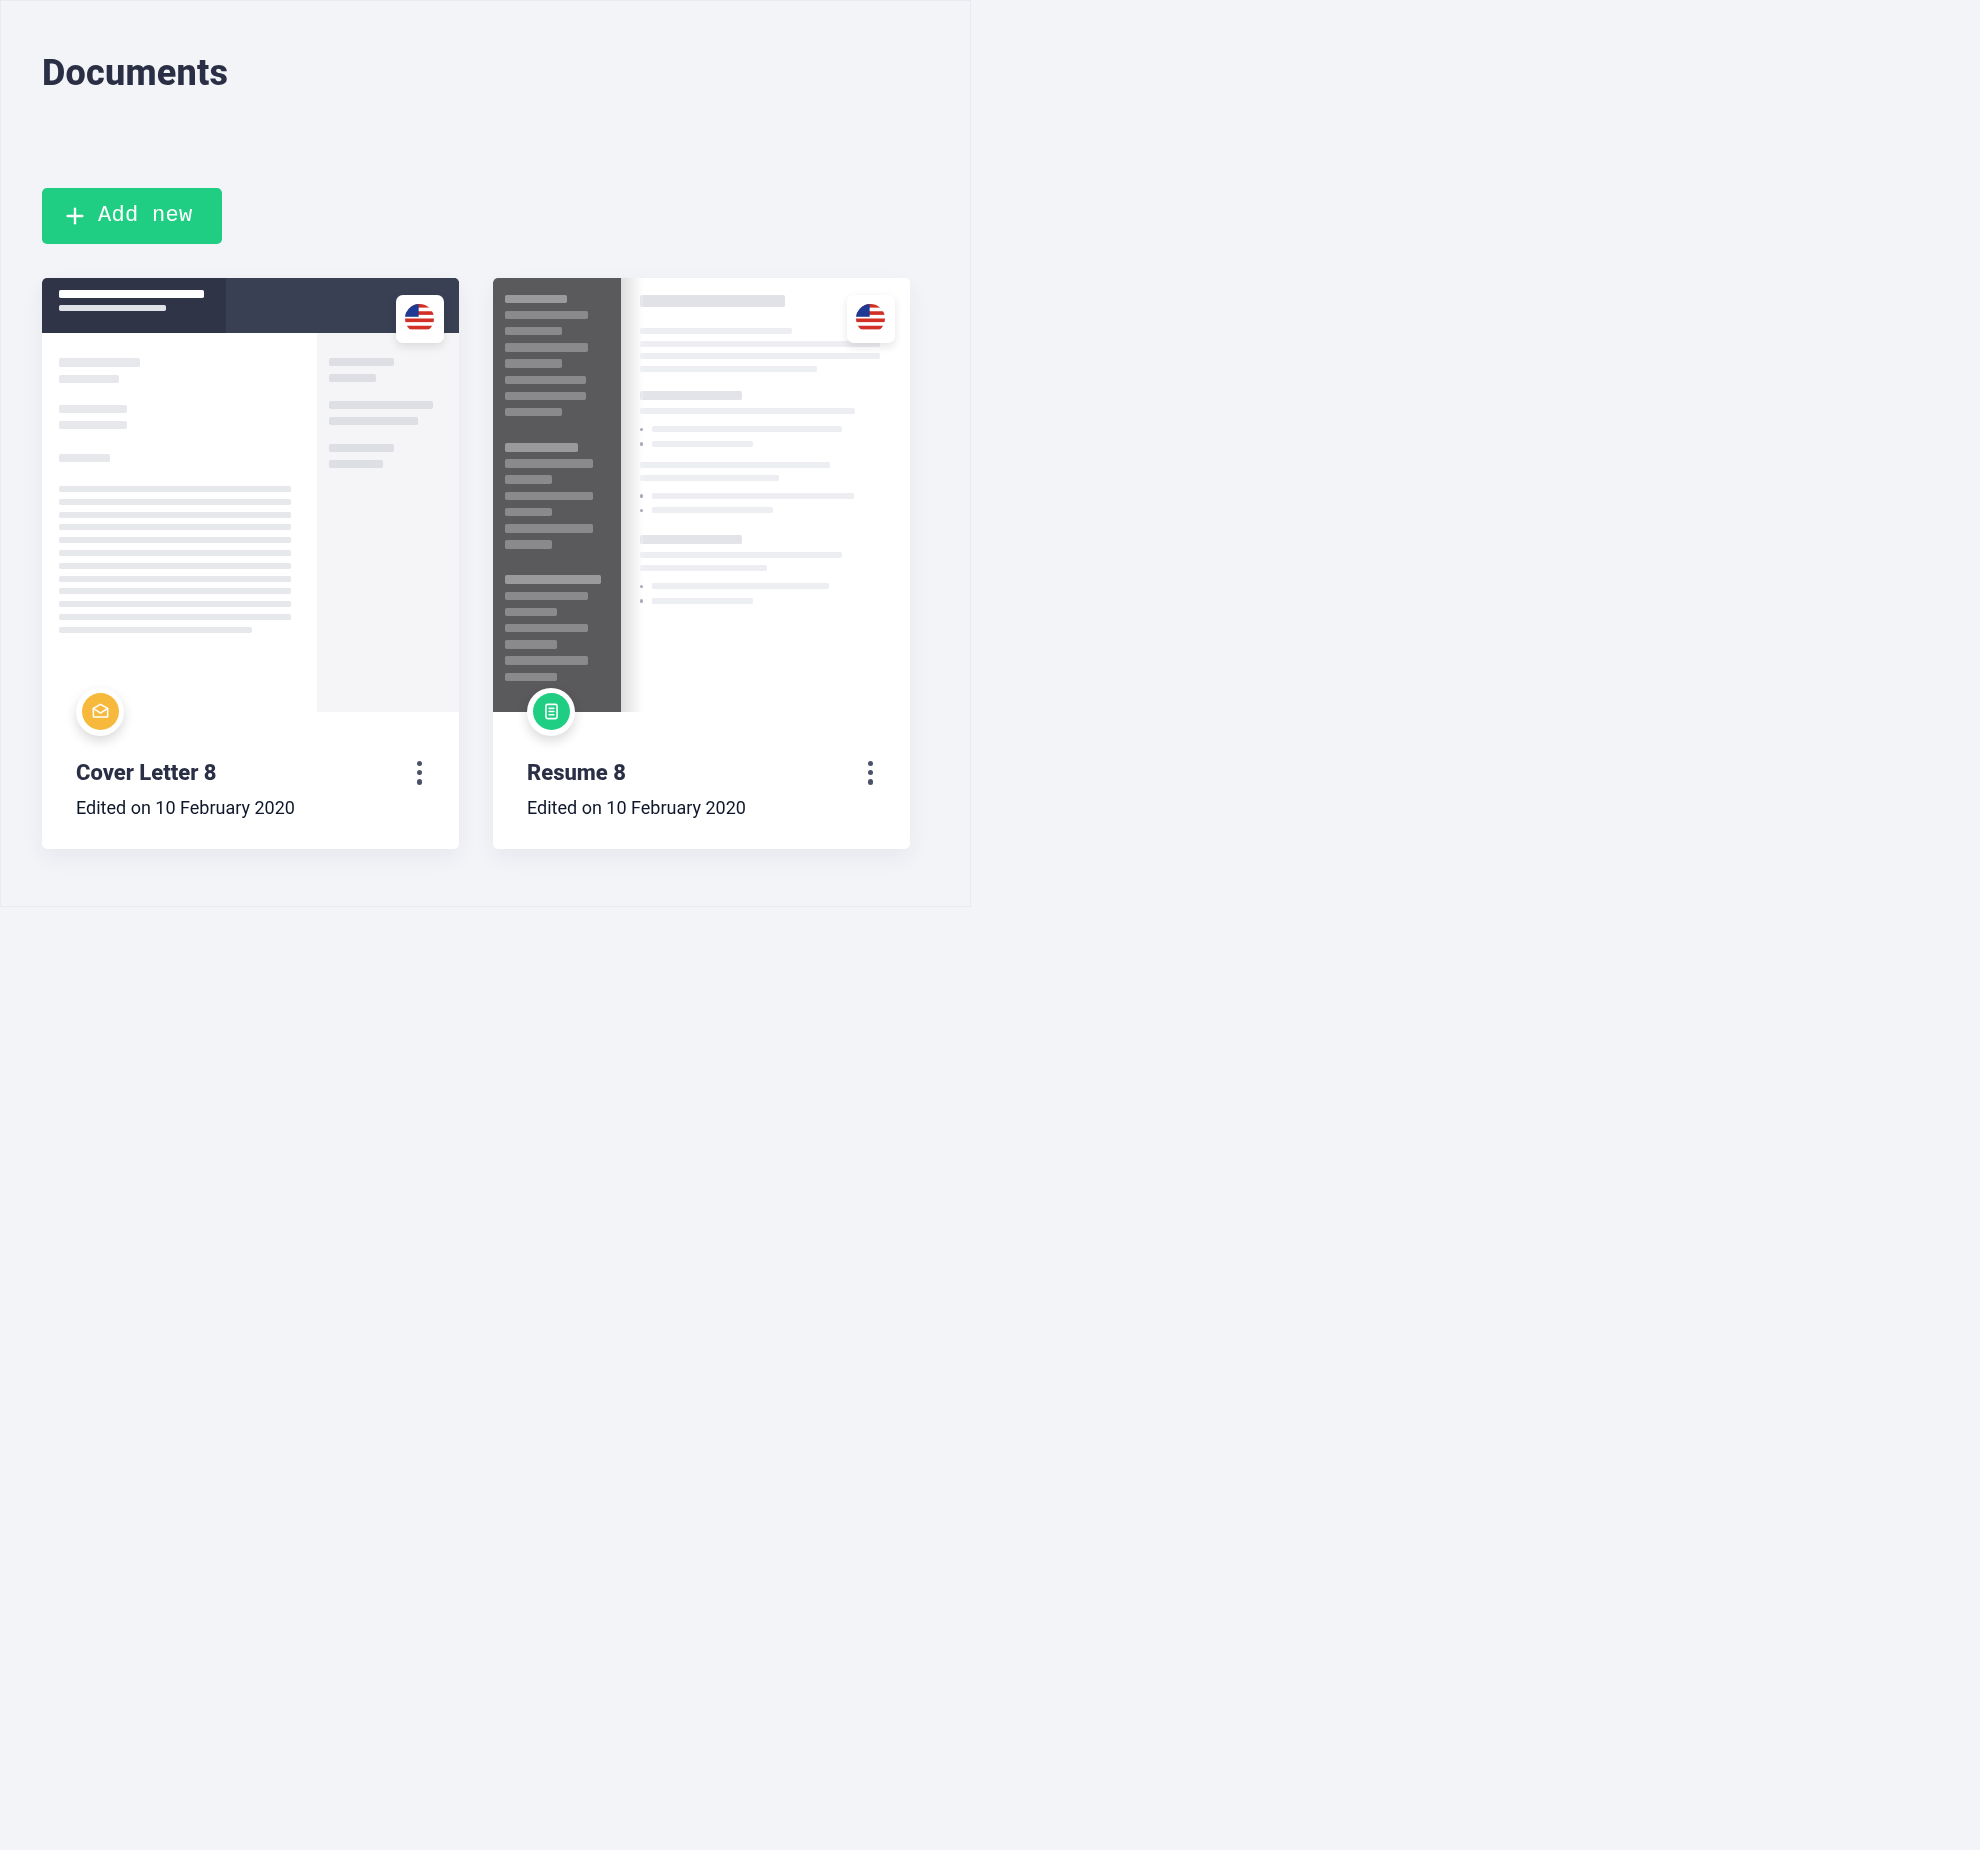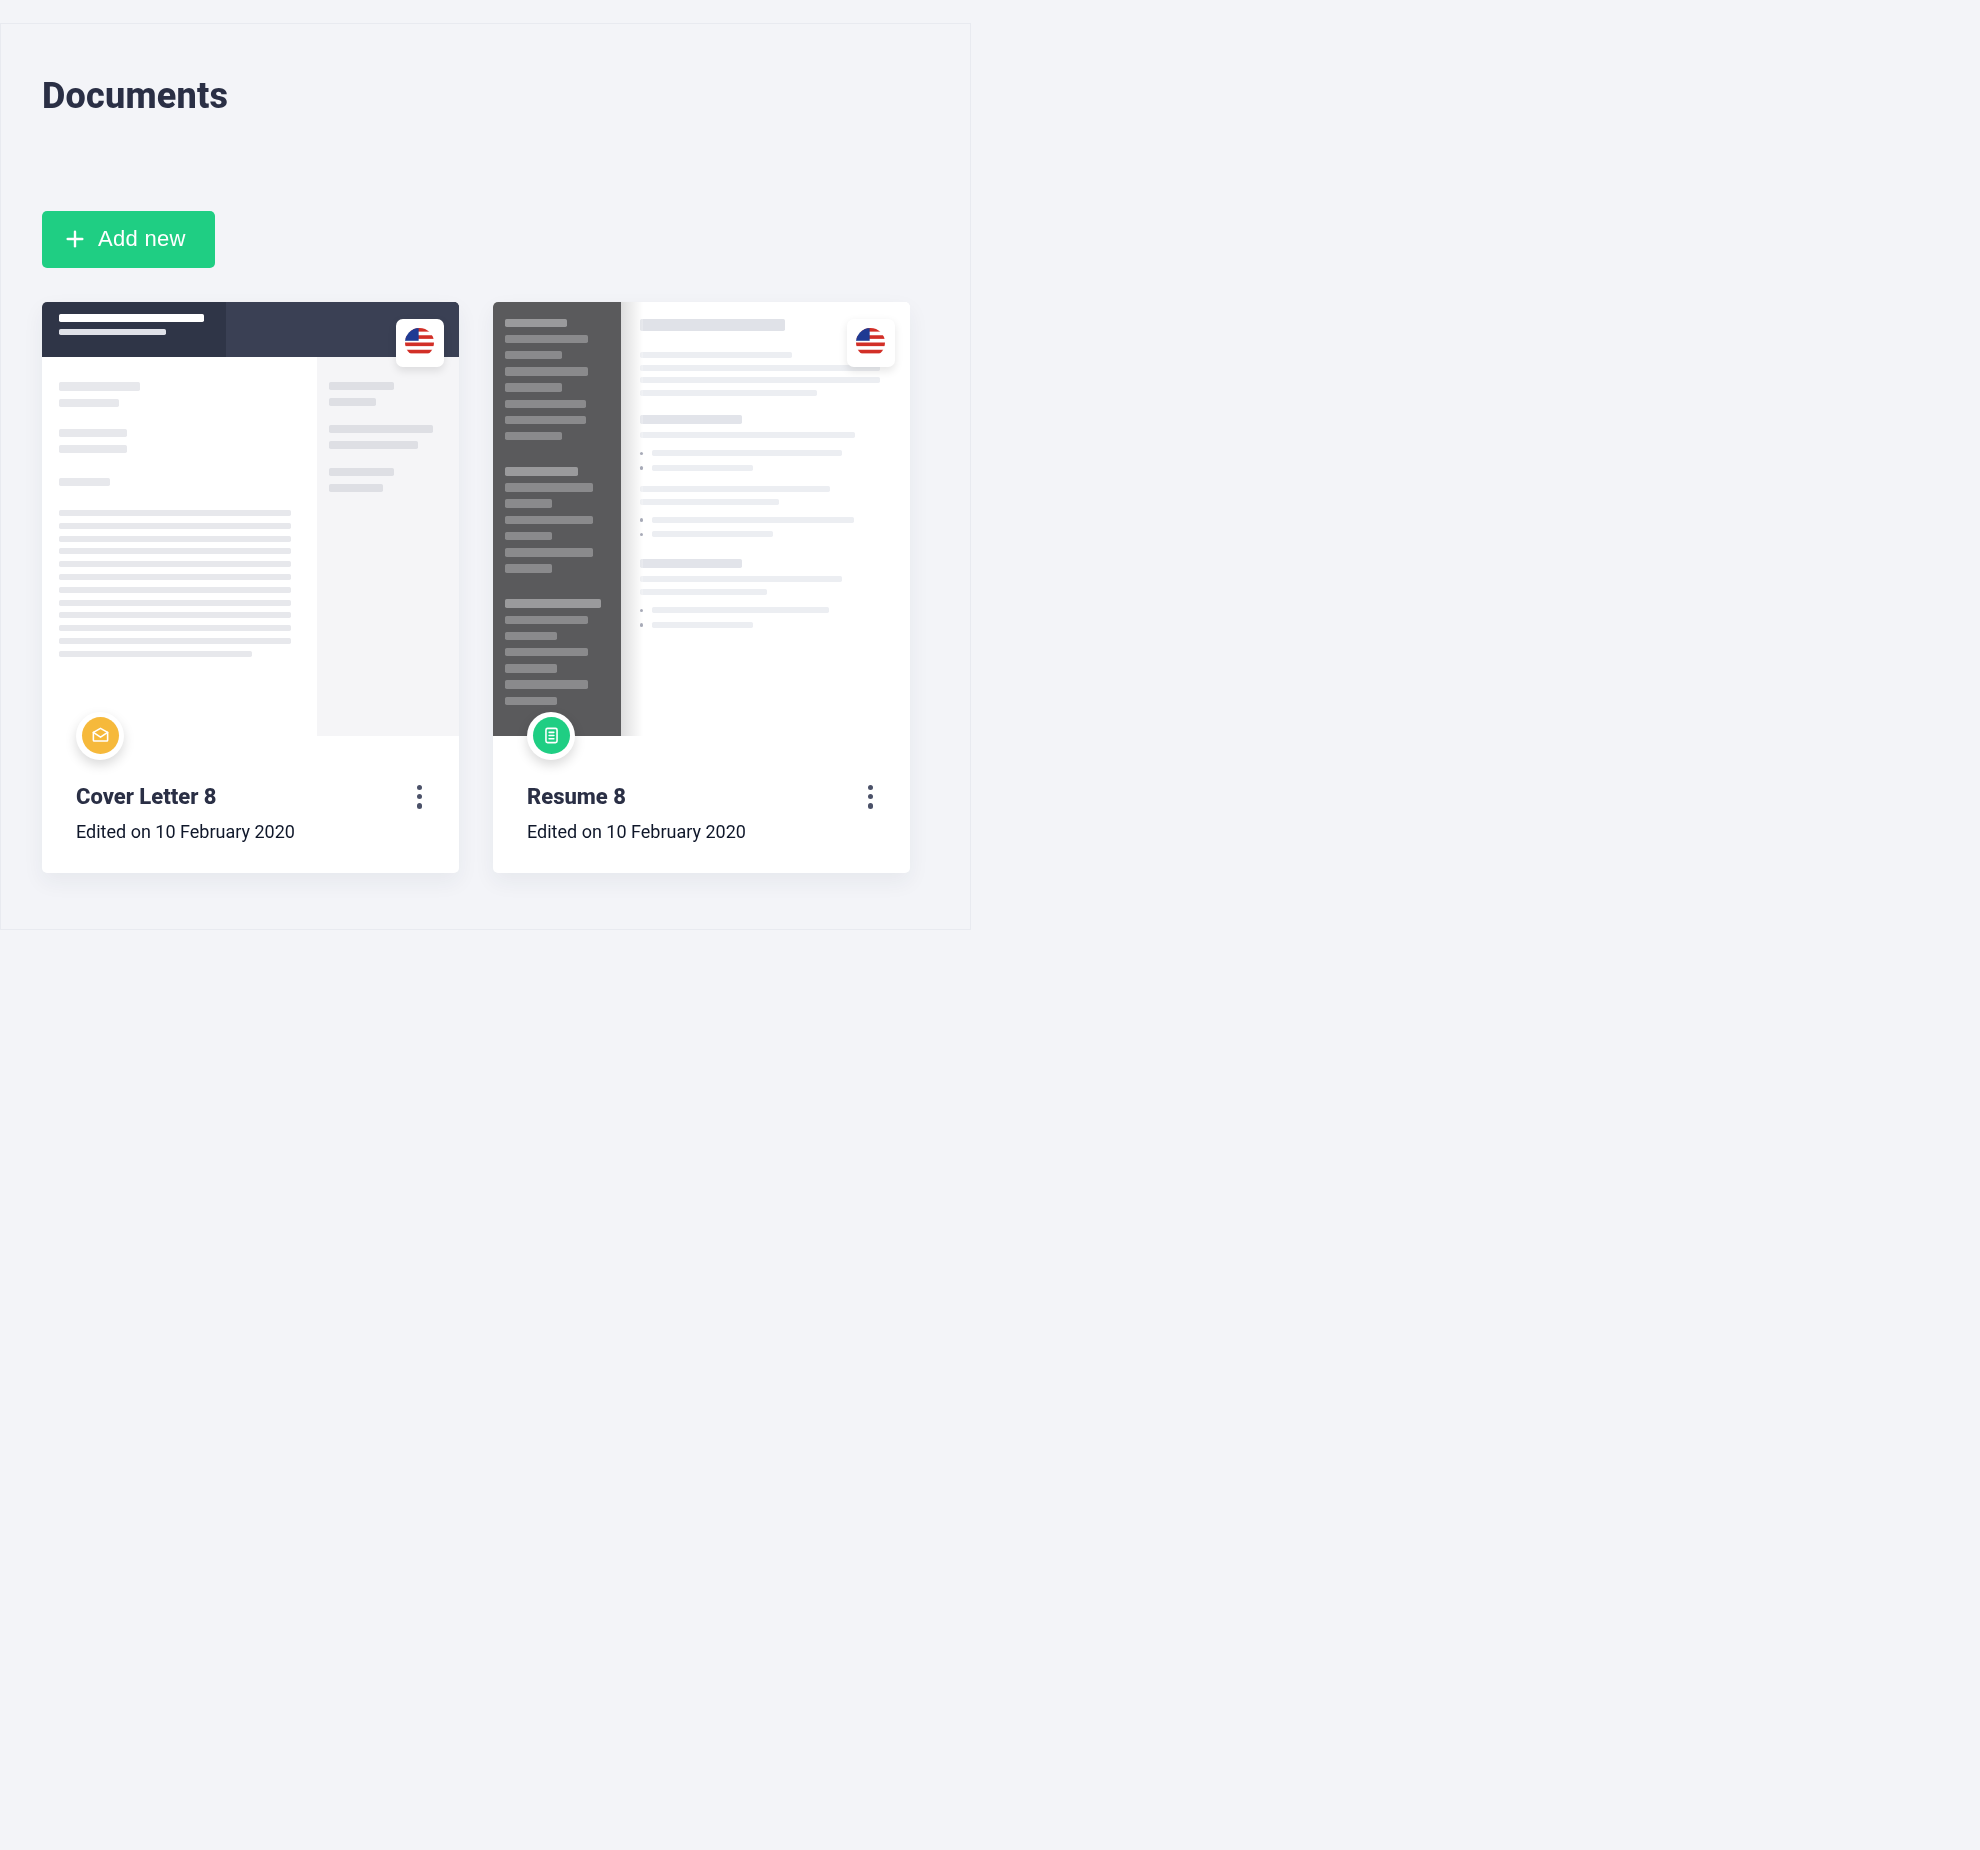--- a/index.html
+++ b/index.html
@@ -8,21 +8,20 @@
     font-family: -apple-system, BlinkMacSystemFont, "Segoe UI", Roboto, Helvetica, Arial, sans-serif;
     background: #f3f4f8;
     color: #2a2f45;
   }
   .page {
     width: 971px;
     min-height: 907px;
     padding: 51px 41px 41px 41px;
     background: #f3f4f8;
     border: 0.9px solid #e8eaf0;
-    margin-top: 23px;
   }
   .page-title {
     font-size: 36px;
     font-weight: 800;
     color: #2a2f45;
     letter-spacing: 0.2px;
     margin-bottom: 94px;
   }
   .add-btn {
     display: inline-flex;
@@ -31,20 +30,21 @@
     background: #1fce83;
     color: #ffffff;
     border: none;
     border-radius: 5.1px;
     padding: 15.3px 29px 15.3px 22px;
     font-size: 22px;
     font-weight: 500;
     letter-spacing: 0.3px;
     cursor: pointer;
     margin-bottom: 34px;
+    font-family: Liberation Mono, monospace;
   }
   .add-btn svg { display: block; }
 
   .cards {
     display: flex;
     gap: 34px;
   }
   .card {
     width: 417px;
     background: #fff;

